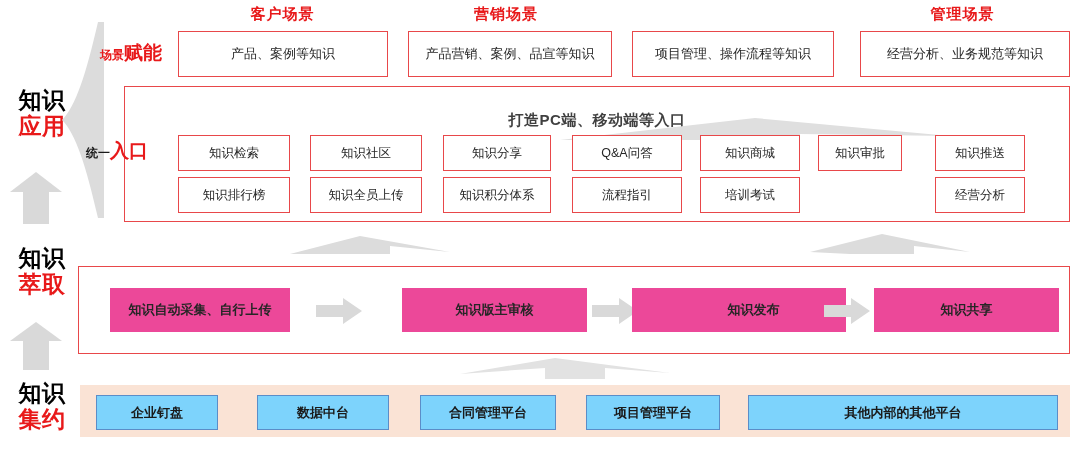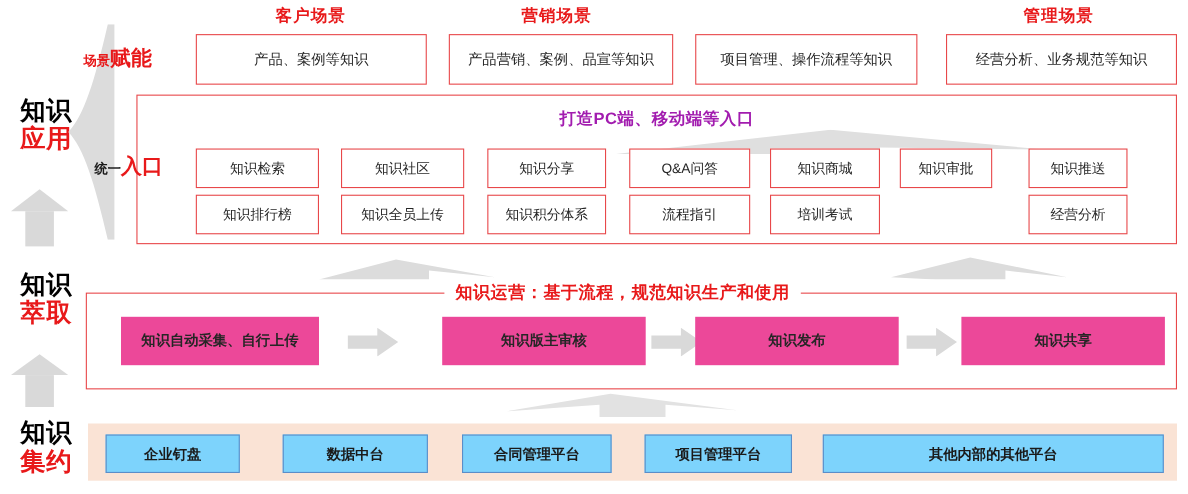--- a/index.html
+++ b/index.html
@@ -75,22 +75,23 @@
 
   
   #entry-panel{
     position:absolute;
     border:1.5px solid #E8484A;
     background:#ffffff;
   }
   #entry-title{
     position:absolute;
     width:100%;text-align:center;
-    font-weight:bold;font-size:15px;color:#a21caf;
+    font-weight:bold;font-size:15px;color:#404040;
     letter-spacing:0.5px;
+    margin-top:12px;
   }
   .entry-box{
     position:absolute;
     border:1.4px solid #E8484A;
     background:#fff;
     display:flex;align-items:center;justify-content:center;
     font-size:12.5px;color:#262626;white-space:nowrap;
   }
 
   
@@ -161,21 +162,21 @@
 
   <svg class="lens" style="left:60px;top:22px;width:46px;height:196px;" viewBox="0 0 46 196">
     <path d="M38 0 C 26 52, 16 84, 2 98 C 16 112, 26 144, 38 196 L 44 196 L 44 0 Z" fill="#DCDCDC"></path>
   </svg>
 
   <div class="scene-head" style="left:180px;top:5px;width:205px;">客户场景</div>
   <div class="scene-head" style="left:400px;top:5px;width:212px;">营销场景</div>
   <div class="scene-head" style="left:625px;top:5px;width:218px;margin-top:40px;">生产场景</div>
   <div class="scene-head" style="left:855px;top:5px;width:215px;">管理场景</div>
 
-  <div class="grp-label g1" style="left:76px;top:40px;">
+  <div class="grp-label g1" style="left:100px;top:40px;">
     <span class="sm">场景</span><span class="bg">赋能</span>
   </div>
 
   <div class="scene-box" style="left:178px;top:31px;width:208px;height:44px;">产品、案例等知识</div>
   <div class="scene-box" style="left:408px;top:31px;width:202px;height:44px;">产品营销、案例、品宣等知识</div>
   <div class="scene-box" style="left:632px;top:31px;width:200px;height:44px;">项目管理、操作流程等知识</div>
   <div class="scene-box" style="left:860px;top:31px;width:208px;height:44px;">经营分析、业务规范等知识</div>
 
   <div id="entry-panel" style="left:124px;top:86px;width:944px;height:134px;">
     <div id="entry-title" style="top:12px;">打造PC端、移动端等入口</div>
@@ -205,31 +206,30 @@
   <div class="entry-box" style="left:935px;top:177px;width:88px;height:34px;">经营分析</div>
 
   <svg class="flat-chev" style="left:290px;top:232px;width:160px;height:22px;" viewBox="0 0 160 22">
     <path d="M0 22 L70 4 L160 20 L100 14 L100 22 Z" fill="#DCDCDC"></path>
   </svg>
   <svg class="flat-chev" style="left:810px;top:232px;width:160px;height:22px;" viewBox="0 0 160 22">
     <path d="M0 20 L72 2 L160 20 L104 14 L104 22 L40 22 Z" fill="#DCDCDC"></path>
   </svg>
 
   <div id="op-panel" style="left:78px;top:266px;width:990px;height:86px;"></div>
-  <div id="op-title" style="left:404px;top:256px;">知识运营：基于流程，规范知识生产和使用</div>
 
   <div class="op-box" style="left:110px;top:288px;width:180px;height:44px;">知识自动采集、自行上传</div>
   <svg class="op-arrow" style="left:316px;top:298px;width:46px;height:26px;" viewBox="0 0 46 26">
     <path d="M0 7 L27 7 L27 0 L46 13 L27 26 L27 19 L0 19 Z" fill="#D9D9D9"></path>
   </svg>
   <div class="op-box" style="left:382px;top:288px;width:185px;height:44px;margin-left:20px;">知识版主审核</div>
   <svg class="op-arrow" style="left:592px;top:298px;width:46px;height:26px;" viewBox="0 0 46 26">
     <path d="M0 7 L27 7 L27 0 L46 13 L27 26 L27 19 L0 19 Z" fill="#D9D9D9"></path>
   </svg>
-  <div class="op-box" style="left:632px;top:288px;width:185px;height:44px;">知识发布</div>
+  <div class="op-box" style="left:632px;top:288px;width:185px;height:44px;padding-left:29px;">知识发布</div>
   <svg class="op-arrow" style="left:824px;top:298px;width:46px;height:26px;" viewBox="0 0 46 26">
     <path d="M0 7 L27 7 L27 0 L46 13 L27 26 L27 19 L0 19 Z" fill="#D9D9D9"></path>
   </svg>
   <div class="op-box" style="left:874px;top:288px;width:185px;height:44px;">知识共享</div>
 
   <svg class="flat-chev" style="left:460px;top:355px;width:210px;height:24px;" viewBox="0 0 210 24">
     <path d="M0 19 L95 3 L210 18 L145 13 L145 24 L85 24 L85 13 Z" fill="#E2E2E2"></path>
   </svg>
 
   <div id="plat-band" style="left:80px;top:385px;width:990px;height:52px;"></div>

